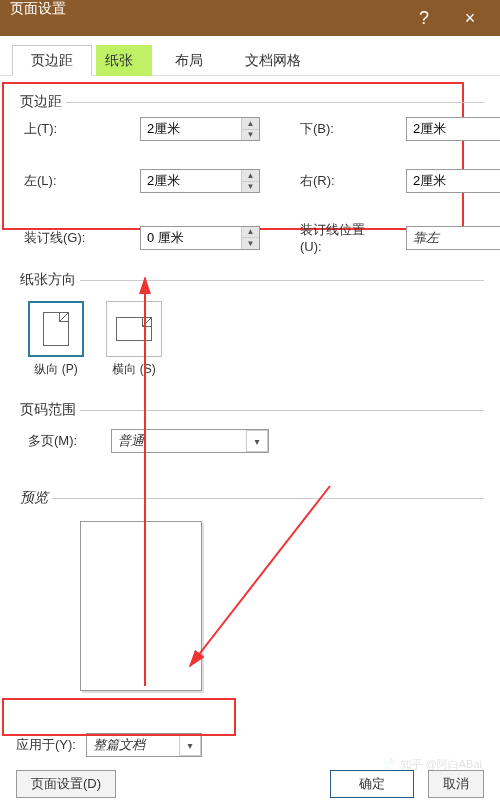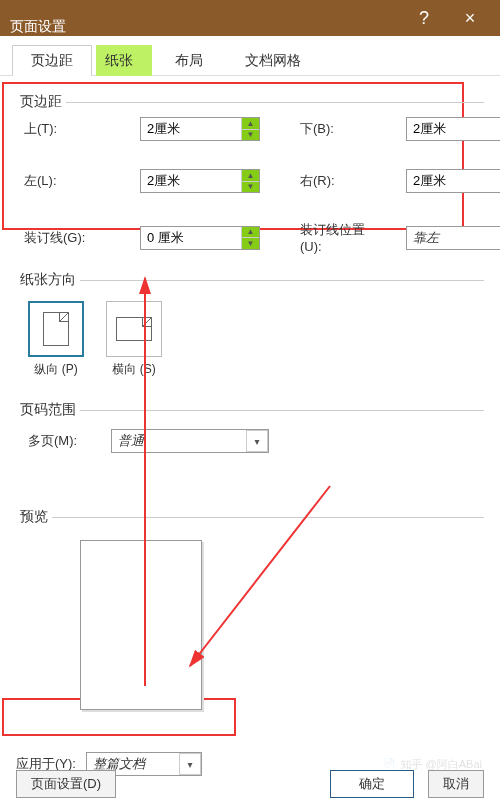--- a/index.html
+++ b/index.html
@@ -1,21 +1,21 @@
 <!DOCTYPE html>
 <html><head>
 <meta charset="utf-8">
 <style>
   * { box-sizing: border-box; font-family: "Microsoft YaHei", "SimSun", sans-serif; }
   html, body { margin: 0; padding: 0; }
   body { width: 500px; height: 812px; background: #fff; font-size: 14px; color: #333; }
 
   .titlebar {
     height: 36px; background: #8b5a2b; color: #fff;
-    display: flex; align-items: flex-end; padding: 0 10px; justify-content: space-between;
+    display: flex; align-items: flex-start; padding: 0 10px; justify-content: space-between;
   }
   .titlebar .title { font-size: 14px; }
   .titlebar .controls { display: flex; gap: 6px; align-items: center; }
   .titlebar .ctrl { width: 40px; height: 36px; display:flex; align-items:center; justify-content:center; font-size: 18px; }
 
   .tabs {
     height: 40px; background: #fff; border-bottom: 1px solid #ddd;
     display: flex; padding: 8px 12px 0 12px; gap: 4px;
   }
   .tab {
@@ -41,21 +41,21 @@
   }
 
   .margins-grid {
     display: grid; grid-template-columns: 88px 120px 90px 120px; row-gap: 14px; column-gap: 6px;
     align-items: center;
     gap: 28px;
   }
   .lbl { font-size: 13px; }
 
   .spin {
-    display: flex; border: 1px solid #999; height: 24px; background: #84cc16;
+    display: flex; border: 1px solid #999; height: 24px; background: #e5e5e5;
   }
   .spin input {
     flex: 1; border: none; padding: 0 6px; font-size: 13px; min-width: 0; outline: none;
   }
   .spin .arrows {
     width: 18px; border-left: 1px solid #ccc; display: flex; flex-direction: column;
   }
   .spin .arrow {
     flex: 1; display: flex; align-items: center; justify-content: center; font-size: 8px; color: #555;
   }
@@ -217,21 +217,21 @@
     <div class="group-label">页码范围</div>
     <div class="pages-row">
       <div class="lbl">多页(M):</div>
       <div class="select">
         <span class="val">普通</span>
         <span class="caret">▾</span>
       </div>
     </div>
   </div>
 
-  <div class="group" style="margin-top:48px;">
+  <div class="group" style="margin-top:29px;font-style:italic;">
     <div class="group-label">预览</div>
     <div class="preview-box">
       <div class="preview-inner"></div>
     </div>
   </div>
 
   <div class="apply-row">
     <div class="lbl">应用于(Y):</div>
     <div class="select" style="width:116px;">
       <span class="val">整篇文档</span>

